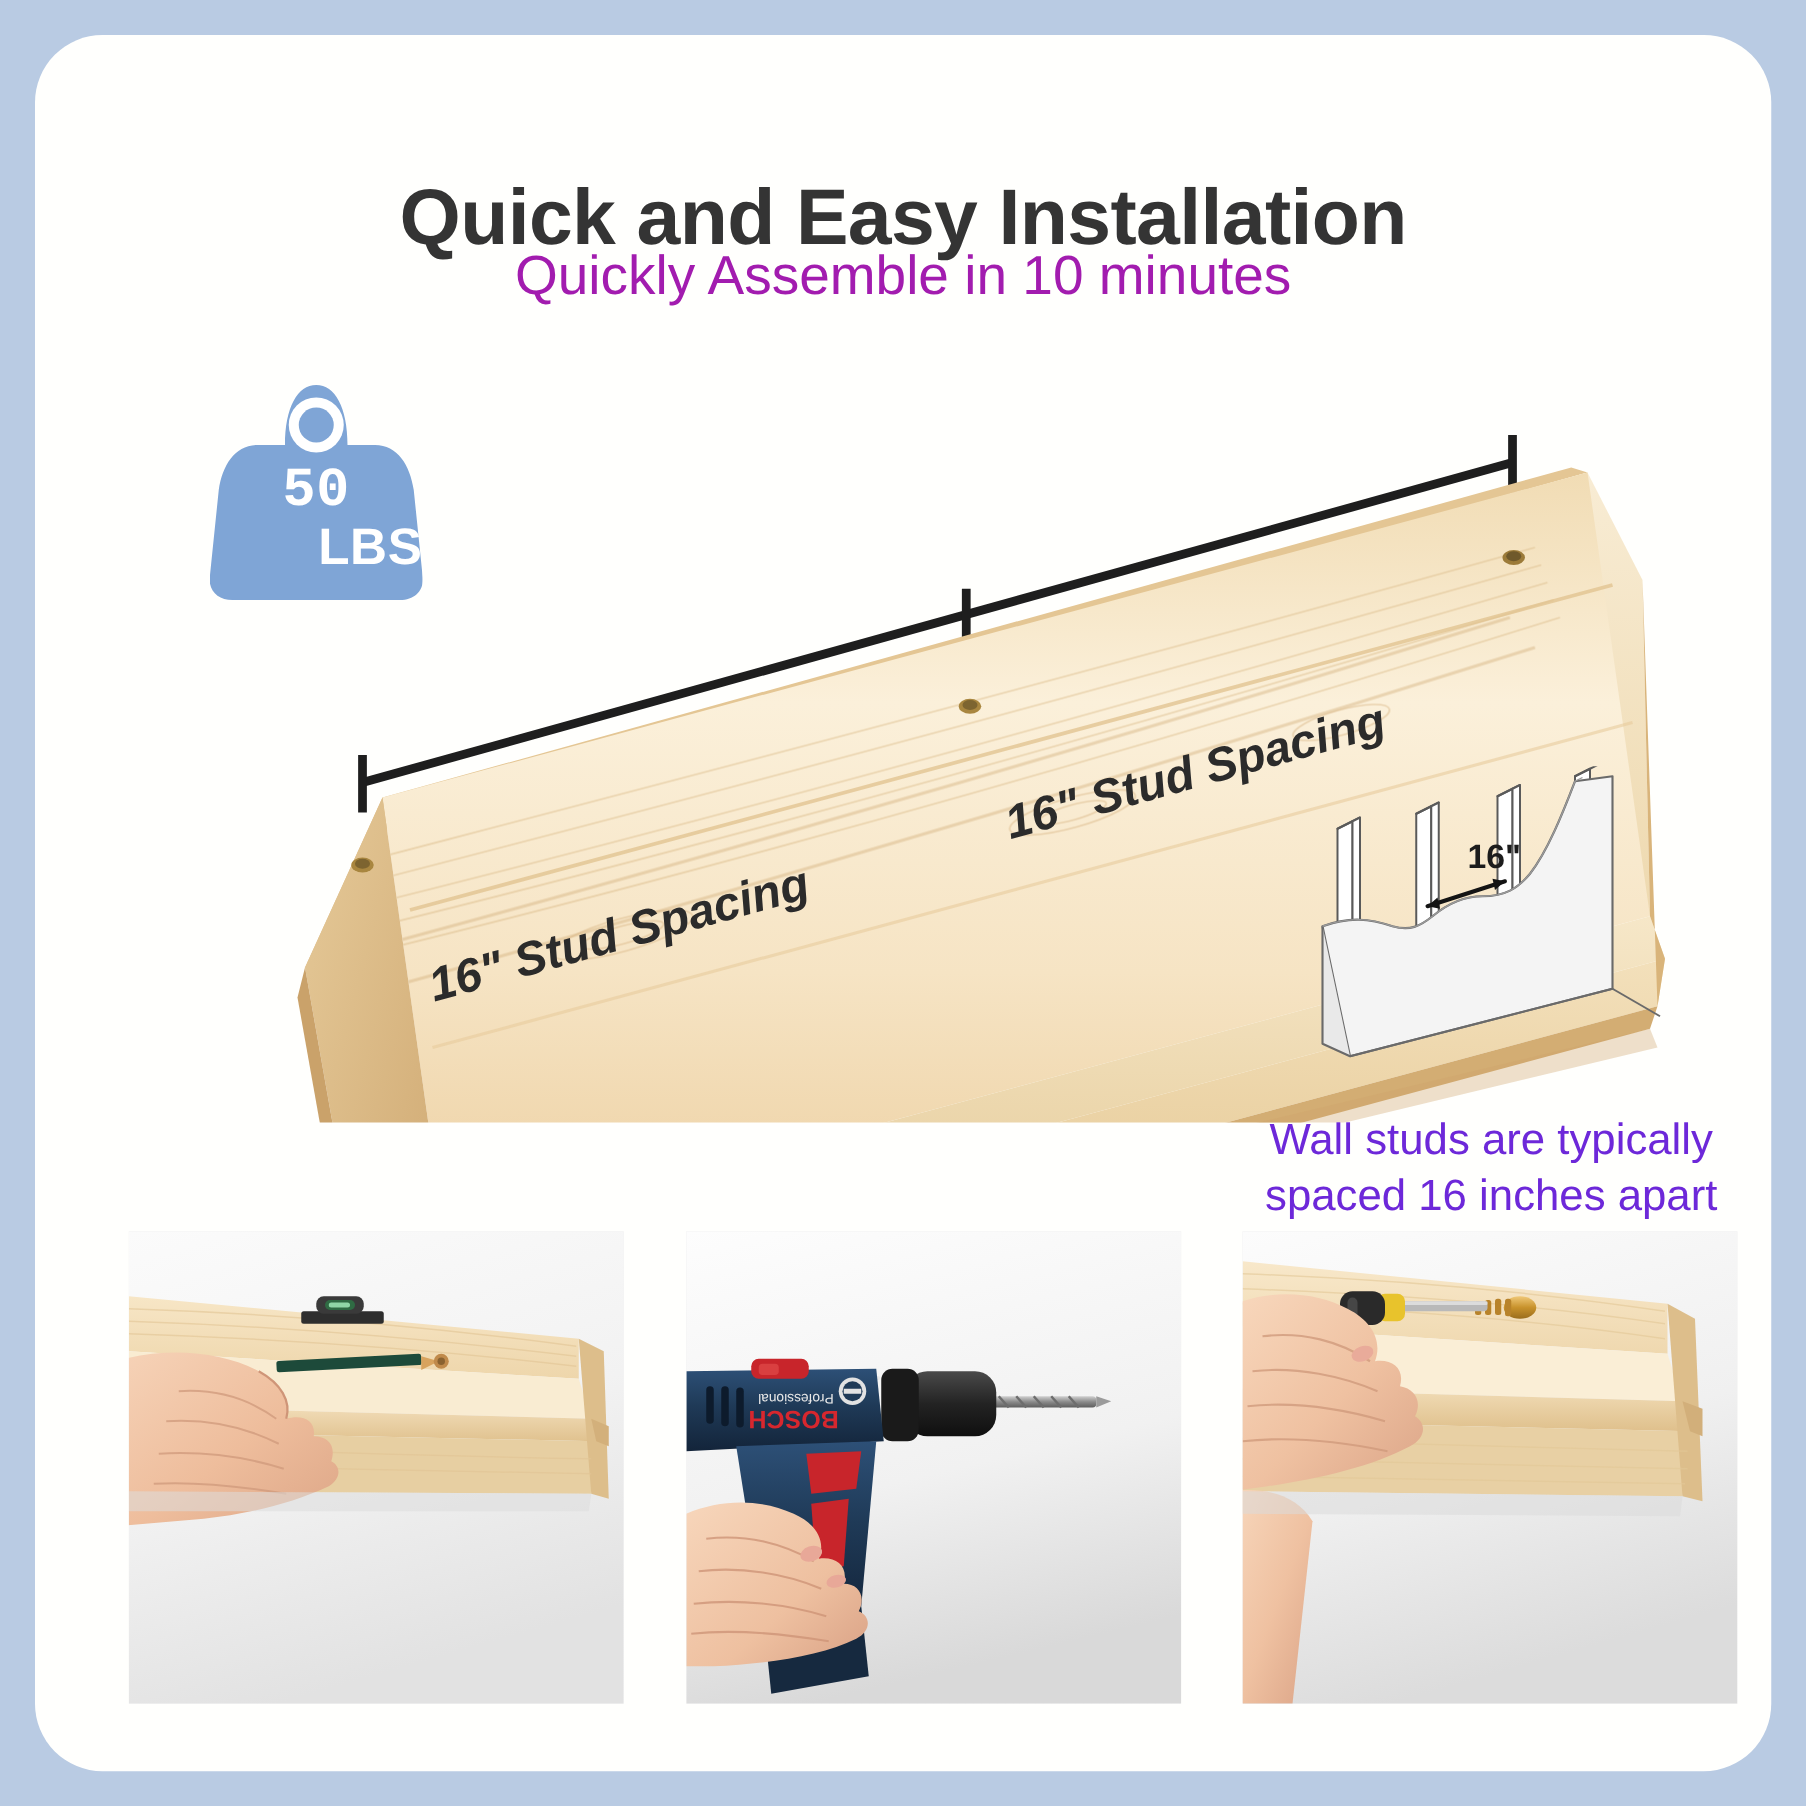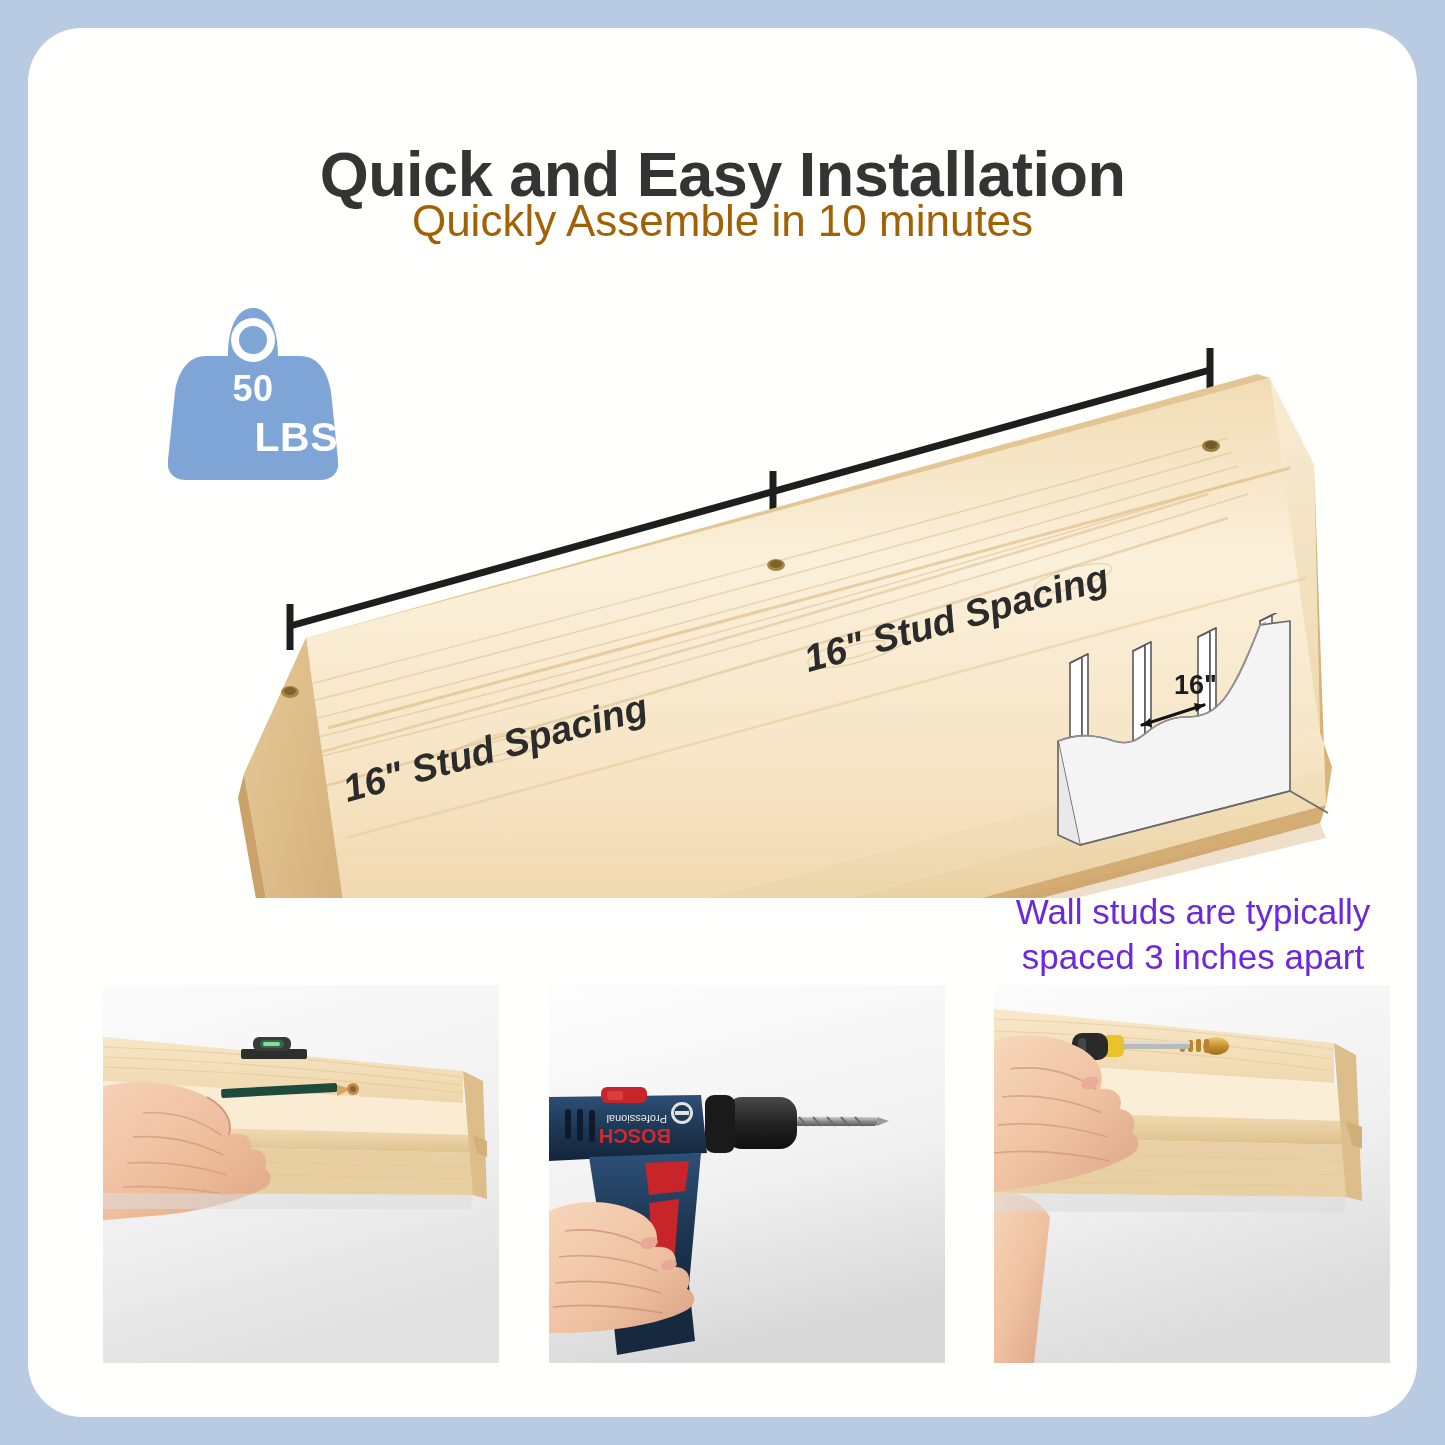--- a/index.html
+++ b/index.html
@@ -29,32 +29,32 @@
     font-size:63px; font-weight:bold;
     letter-spacing:-0.5px;
     color:#343434;
     white-space:nowrap;
     margin-top:32px;
   }
   .subtitle {
     position:absolute; left:0; top:168px; width:100%;
     text-align:center;
     font-size:44px; font-weight:normal;
-    color:#a16207;
+    color:#a21caf;
     white-space:nowrap;
   }
 
   
   .badge { position:absolute; left:140px; top:262px; width:170px; height:190px; }
   .badge svg { width:100%; height:100%; display:block; }
   .badge-num, .badge-unit {
     position:absolute; width:100%; text-align:center;
     color:#ffffff; font-weight:bold; letter-spacing:0.5px;
   }
-  .badge-num  { top:78px;  font-size:36px; }
+  .badge-num  { top:78px;  font-size:44px;font-family:Liberation Mono, monospace; }
   .badge-unit { top:124px; font-size:41px;text-align:right; }
 
   
   .scene { position:absolute; left:0; top:250px; width:1389px; height:620px; }
   .scene svg { display:block; width:1389px; height:620px; }
 
   .dimlabel {
     position:absolute;
     font-size:38px; font-weight:bold;
     font-style:italic;
@@ -261,21 +261,21 @@
           <line x1="114" y1="112" x2="176" y2="92"></line>
         </g>
         <polygon points="176,92 166,90 168,99" fill="#141414"></polygon>
         <polygon points="114,112 124,114 122,105" fill="#141414"></polygon>
       </svg>
       <div class="stud-dim">16"</div>
     </div>
 
     <div class="stud-caption">
       <div>Wall studs are typically</div>
-      <div>spaced 3 inches apart</div>
+      <div>spaced 16 inches apart</div>
     </div>
 
     <div class="photo" id="photo-1">
       <svg viewBox="0 0 396 378">
         <defs>
           <linearGradient id="wallA" x1="0" y1="0" x2="0.3" y2="1">
             <stop offset="0%" stop-color="#fbfbfb"></stop>
             <stop offset="55%" stop-color="#f2f2f2"></stop>
             <stop offset="100%" stop-color="#e2e2e2"></stop>
           </linearGradient>

